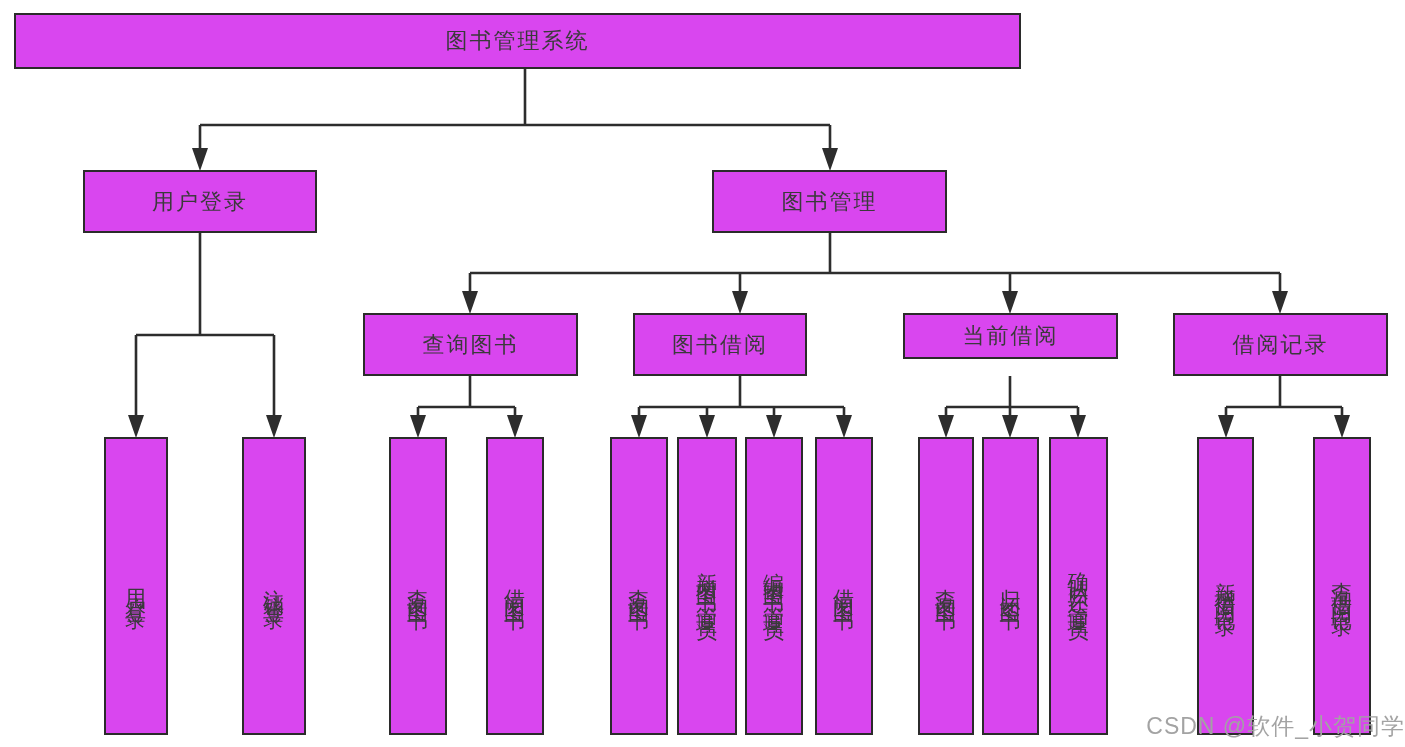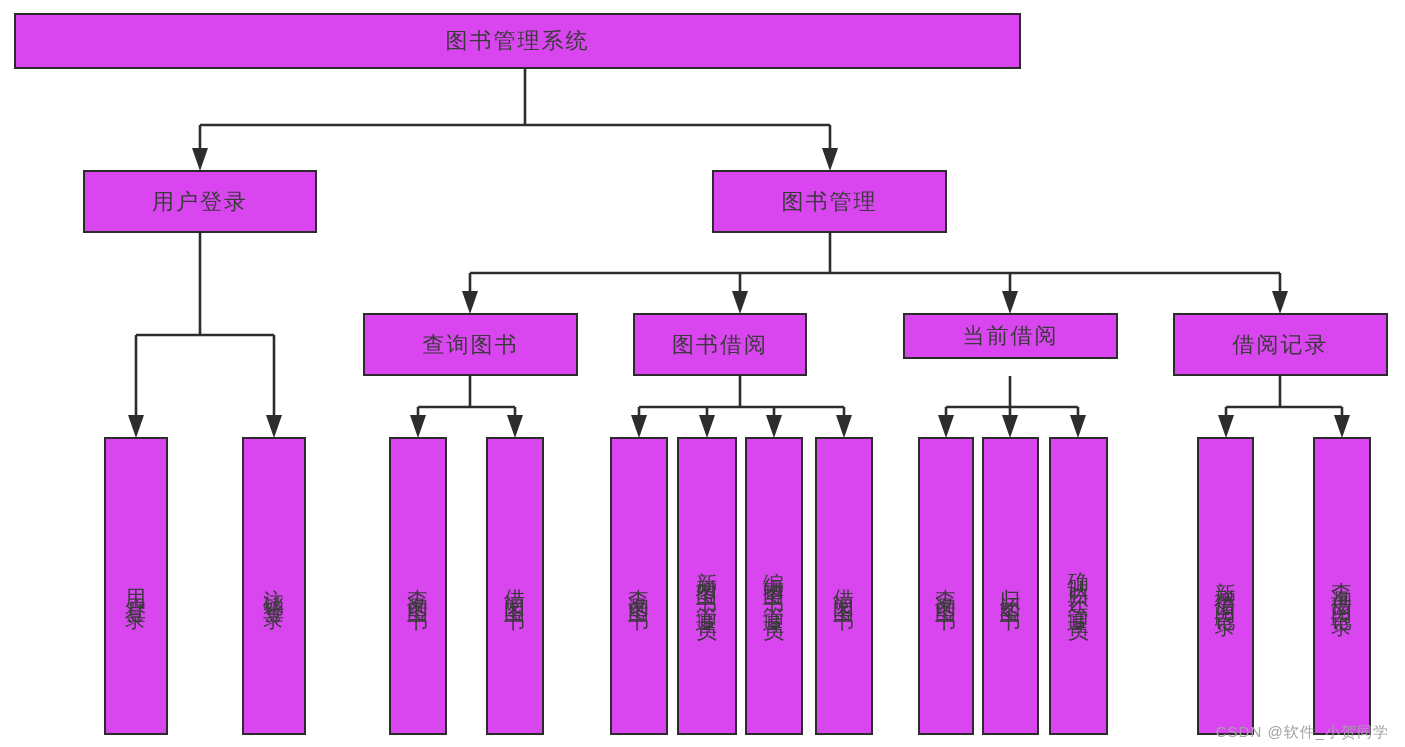--- a/index.html
+++ b/index.html
@@ -25,24 +25,24 @@
   }
   .h{font-size:22px;letter-spacing:2px;line-height:1;}
   .v{
     writing-mode:vertical-rl;
     font-size:21px;
     letter-spacing:7px;
     line-height:1.1;
   }
   #watermark{
     position:absolute;
-    right:16px;bottom:5px;
+    right:0;bottom:5px;
     z-index:3;
     color:#a3a3a3;
-    font-size:15px;
+    font-size:23px;
     letter-spacing:1px;
     white-space:nowrap;
   }
 </style>
 </head>
 <body>
 
 <div id="canvas">
 
   <svg id="connectors" width="1405" height="747" viewBox="0 0 1405 747">

